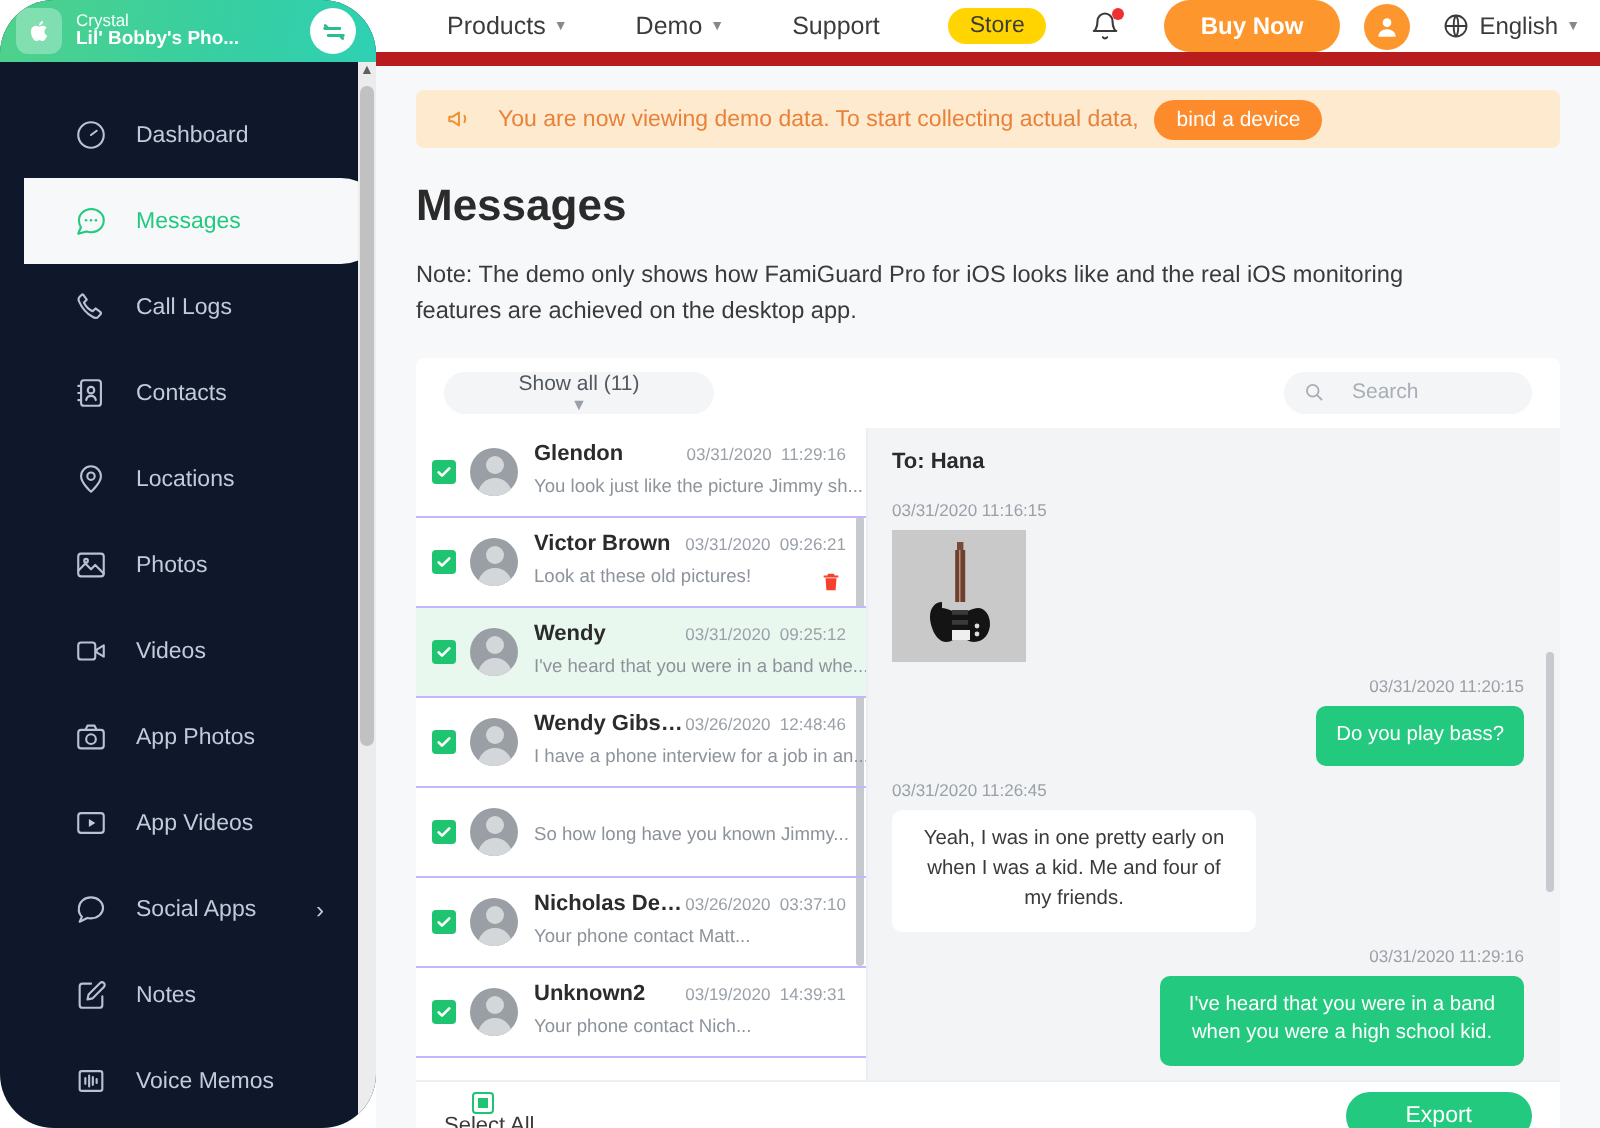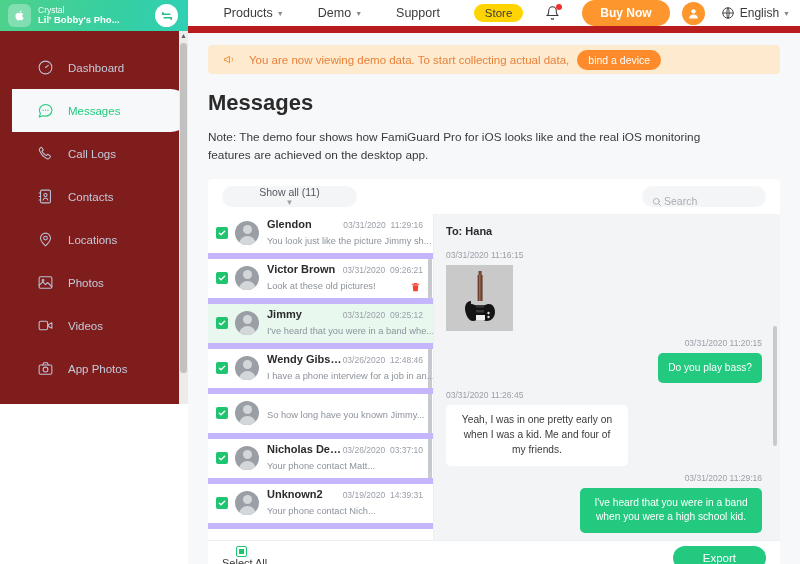--- a/index.html
+++ b/index.html
@@ -6,25 +6,26 @@
   html, body {
     width: 800px; height: 564px;
     font-family: "Liberation Sans", sans-serif;
     background: #ffffff;
     overflow: hidden;
   }
   .app { position: relative; width: 800px; height: 564px; display: flex; }
 
   
   .sidebar {
-    width: 188px; height: 404px;
-    background: #7f1d1d;
+    width: 188px; height: 564px;
+    background: #0f172a;
     flex: 0 0 188px;
     position: relative;
     overflow: hidden;
+    border-radius: 27px;
   }
   .device-head {
     height: 31px;
     background: linear-gradient(100deg, #4fd18b 0%, #38cfa0 55%, #2fd0b4 100%);
     display: flex; align-items: center;
     padding: 0 8px;
     position: relative;
   }
   .apple-badge {
     width: 23px; height: 23px; border-radius: 6px;
@@ -158,43 +159,43 @@
   }
   .filter-select {
     width: 135px; height: 21px; border-radius: 11px;
     background: #f4f5f7; display: flex; align-items: center;
     justify-content: space-between; padding: 0 10px;
     font-size: 10.5px; color: #53585f; cursor: pointer; flex-direction: column;
   }
   .filter-select .cv { font-size: 8px; color: #9aa0a8; }
   .search-box {
     margin-left: auto; width: 124px; height: 21px; border-radius: 11px;
-    background: #f4f5f7; display: flex; align-items: flex-end;
-    padding: 0 10px; gap: 2px;
+    background: #f4f5f7; display: flex; align-items: center;
+    padding: 0 10px; gap: 14px;
   }
   .search-box svg { width: 10px; height: 10px; flex: 0 0 10px; }
   .search-box input {
     border: none; background: transparent; outline: none;
     font-size: 10.5px; color: #6d737b; width: 100%;
     font-family: "Liberation Sans", sans-serif;
   }
   .search-box input::placeholder { color: #a9aeb5; }
 
   .panel-body { display: flex; flex: 1; min-height: 0; }
 
   
   .conv-list {
     width: 226px; flex: 0 0 226px;
     border-right: 1px solid #eceef1;
     overflow: hidden; position: relative;
     background: #fff;
   }
   .conv {
     height: 45px; display: flex; align-items: center;
-    padding: 0 10px 0 8px; border-bottom: 6px solid #c4b5fd;
+    padding: 0 10px 0 8px; border-bottom: 1px solid #c4b5fd;
     position: relative; cursor: pointer;
   }
   .conv.sel { background: #e9f8ef; }
   .cb {
     width: 12px; height: 12px; border-radius: 2px; background: #1ec46f;
     flex: 0 0 12px; display: flex; align-items: center; justify-content: center;
     margin-right: 7px;
   }
   .cb svg { width: 8px; height: 8px; }
   .conv-av {
@@ -460,21 +461,21 @@
           <svg viewBox="0 0 24 24" fill="none" stroke="#f0902f" stroke-width="1.8" stroke-linejoin="round">
             <path d="M3 10v4h3l6 4V6l-6 4H3z"></path>
               <path d="M17 9c.9 1.2.9 4.8 0 6" stroke-linecap="round"></path>
           </svg>
         </span>
         <span class="bt">You are now viewing demo data. To start collecting actual data,</span>
         <button class="bind-btn">bind a device</button>
       </div>
 
       <h1 class="page-title">Messages</h1>
-      <p class="note">Note: The demo four shows how FamiGuard Pro for iOS looks like and the real iOS monitoring features are achieved on the desktop app.</p>
+      <p class="note">Note: The demo only shows how FamiGuard Pro for iOS looks like and the real iOS monitoring features are achieved on the desktop app.</p>
 
       <div class="panel">
 
         <div class="panel-toolbar">
           <div class="filter-select">
             <span>Show all (11)</span>
             <span class="cv">▼</span>
           </div>
           <div class="search-box">
             <svg viewBox="0 0 24 24" fill="none" stroke="#a9aeb5" stroke-width="2.2" stroke-linecap="round">
@@ -525,21 +526,21 @@
                 <span class="cb">
                   <svg viewBox="0 0 24 24" fill="none" stroke="#fff" stroke-width="4" stroke-linecap="round" stroke-linejoin="round">
                     <path d="M4 12.5l5 5 11-11"></path>
                   </svg>
                 </span>
                 <span class="conv-av">
                   <i class="h"></i>
                   <i class="b"></i>
                 </span>
                 <span class="conv-txt"><span class="conv-row1">
-                    <span class="conv-name">Jimmy</span>
+                    <span class="conv-name">Wendy</span>
                     <span class="conv-time"><span>03/31/2020</span>&nbsp; <span>09:25:12</span></span>
                   </span><span class="conv-prev">I've heard that you were in a band whe...</span></span>
               </div>
               <div class="conv">
                 <span class="cb">
                   <svg viewBox="0 0 24 24" fill="none" stroke="#fff" stroke-width="4" stroke-linecap="round" stroke-linejoin="round">
                     <path d="M4 12.5l5 5 11-11"></path>
                   </svg>
                 </span>
                 <span class="conv-av">

